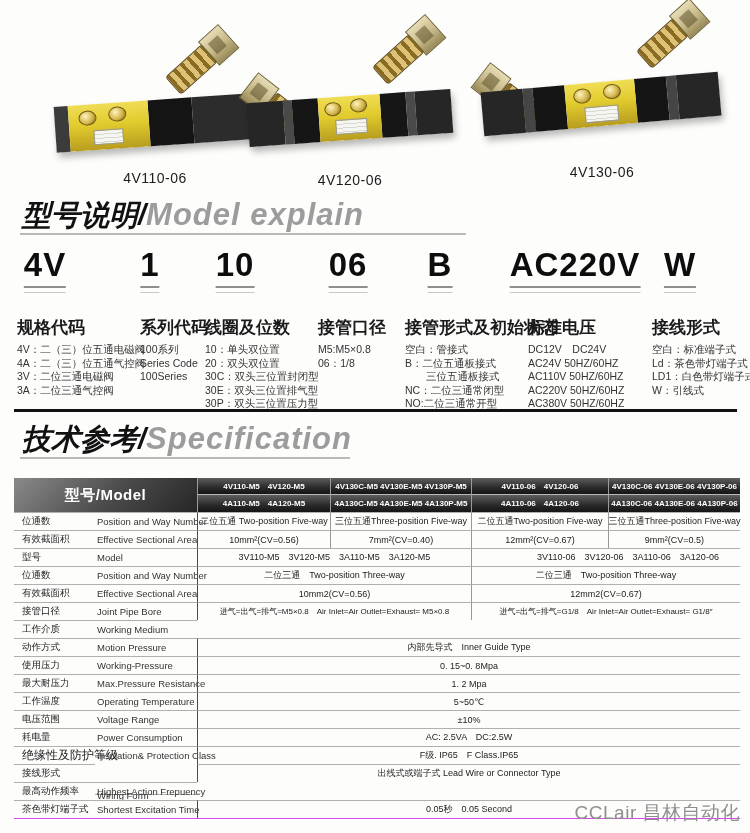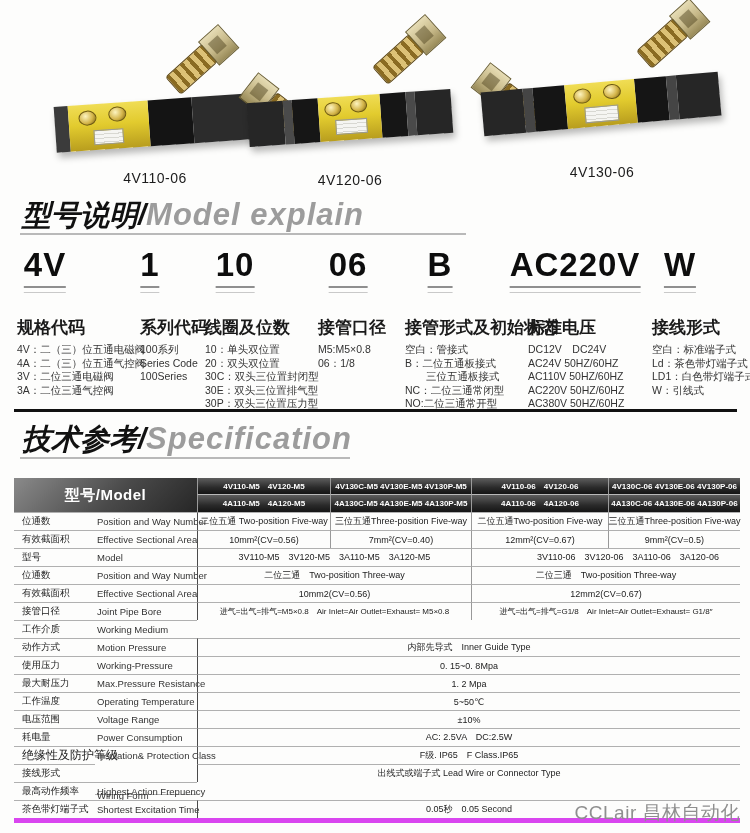--- a/index.html
+++ b/index.html
@@ -34,21 +34,21 @@
   .code{position:absolute;transform:translateX(-50%);text-align:center;}
   .code .code-text{font-size:33px;font-weight:bold;color:#0d0d0d;letter-spacing:1px;white-space:nowrap;}
   .code .dbl{height:4px;border-top:2px solid #8f8f8f;border-bottom:1px solid #c9c9c9;margin-top:2px;}
   .desc-col{position:absolute;}
   .desc-head{font-size:17px;font-weight:bold;color:#1a1a1a;margin-bottom:4px;white-space:nowrap;}
   .desc-line{font-size:10.5px;color:#333;line-height:13.5px;white-space:nowrap;}
   
   #spec-grid{position:absolute;left:14px;top:478px;width:726px;
     display:grid;grid-template-columns:81px 102px 133px 141px 137px 132px;
     grid-template-rows:17px 17px;grid-auto-rows:18px;
-    border-bottom:5px solid #d946ef;font-size:9px;}
+    border-bottom:1px solid #d946ef;font-size:9px;}
   .h-model{grid-column:1/3;grid-row:1/3;display:flex;align-items:center;justify-content:center;
     background:linear-gradient(135deg,#8a8a8a 0%,#4a4a4a 55%,#262626 100%);
     color:#fff;font-size:15px;font-weight:bold;letter-spacing:.5px;}
   .h-col{display:flex;align-items:center;justify-content:center;color:#fff;
     font-size:8px;font-weight:bold;white-space:nowrap;
     background:linear-gradient(180deg,#5e5e5e 0%,#2a2a2a 60%,#151515 100%);
     border-left:1px solid #9b9b9b;}
   .h-col.r1{border-bottom:1px solid #b9b9b9;}
   .cell{display:flex;align-items:center;border-top:1px solid #b0b0b0;box-sizing:border-box;
     white-space:nowrap;overflow:visible;}

